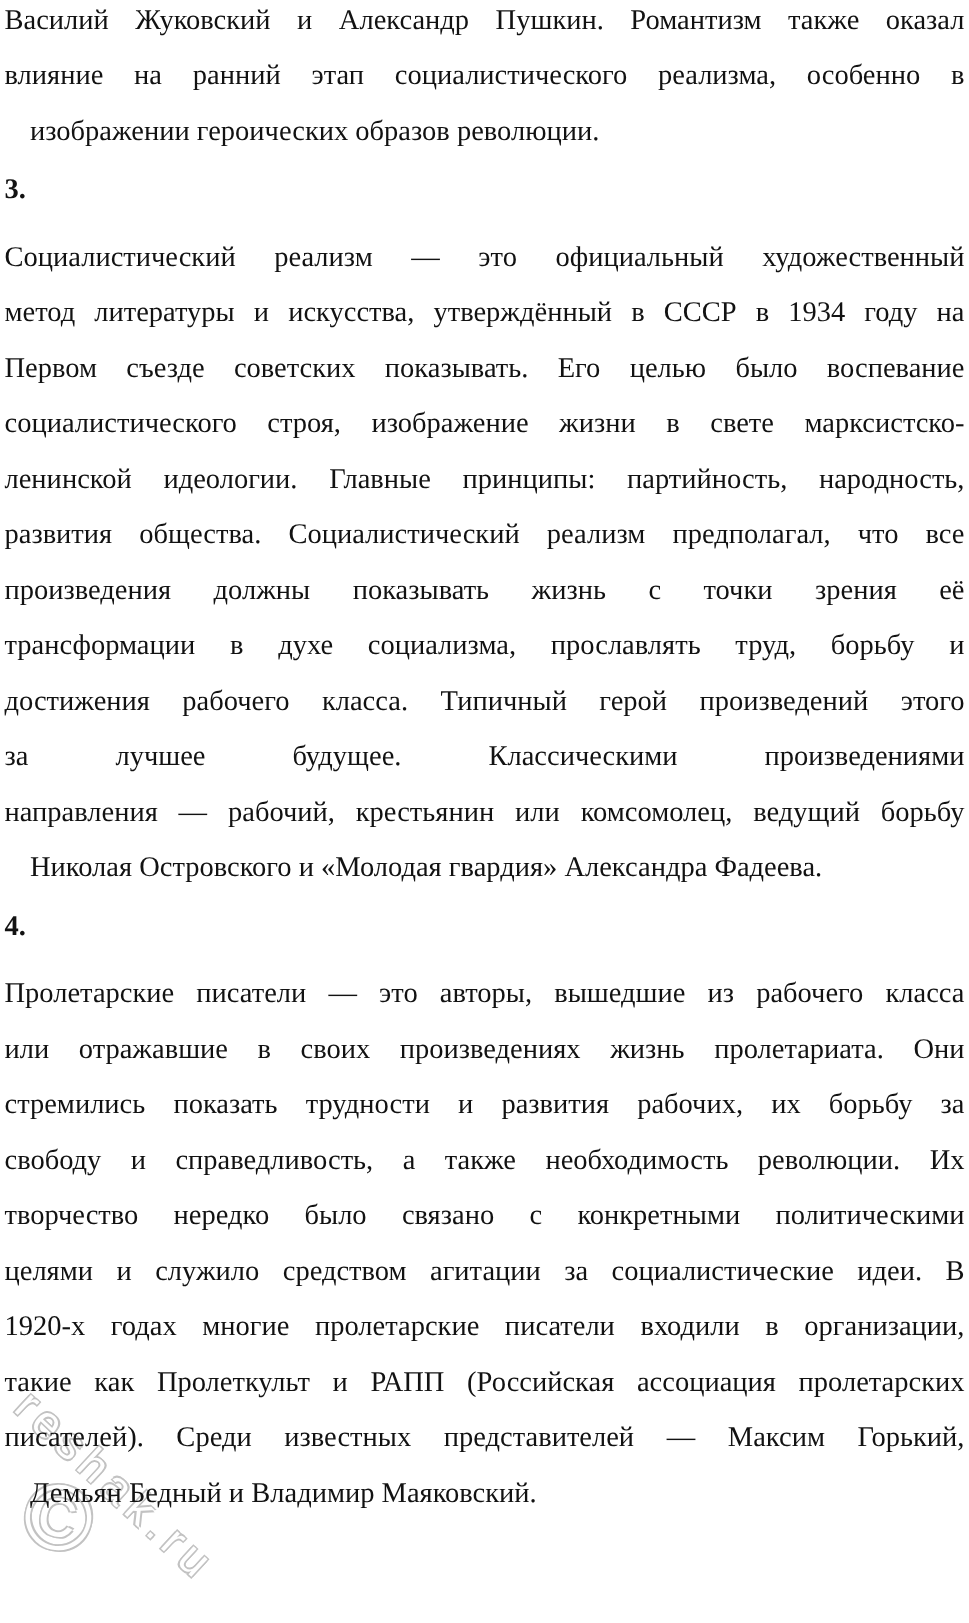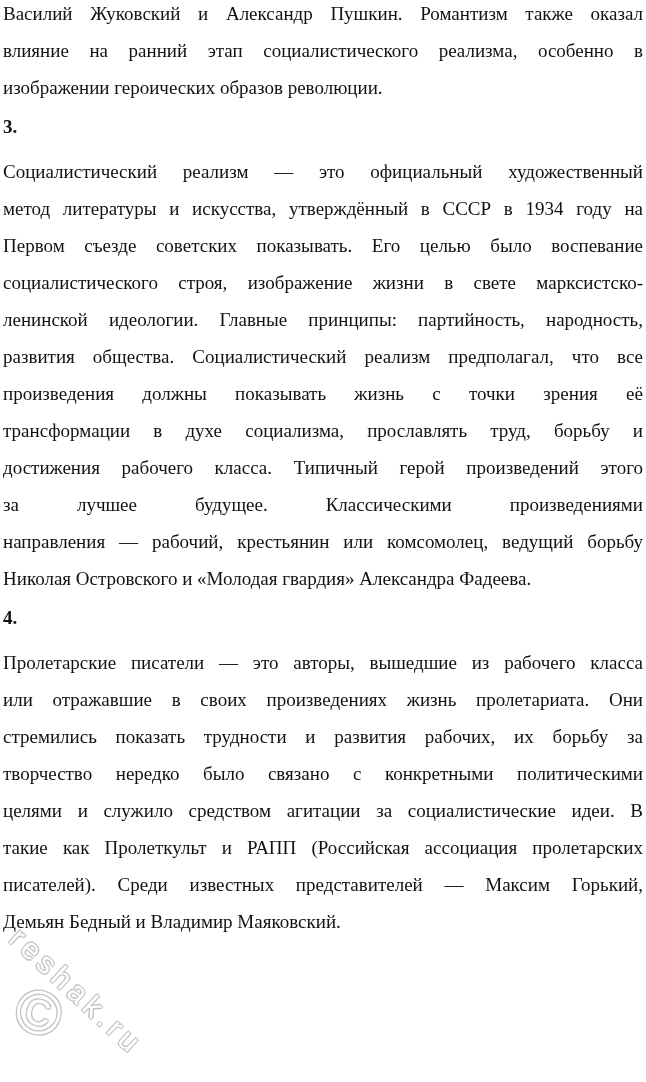--- a/index.html
+++ b/index.html
@@ -5,21 +5,21 @@
   * { margin: 0; padding: 0; box-sizing: border-box; }
   html, body { width: 646px; height: 1082px; background: #ffffff; overflow: hidden; }
   body { font-family: "Liberation Serif", "DejaVu Serif", serif; color: #121212; }
   .page { position: relative; width: 646px; height: 1082px; background: #ffffff; }
 
   .content { position: relative; z-index: 1; padding: 0 3px; margin-top: -5px;
              font-size: 19px; line-height: 37px; }
   .para { margin: 0; }
   .line { display: block; text-align: justify; text-align-last: justify;
           white-space: normal; }
-  .line.last { text-align: justify; text-align-last: left; }
+  .line.last { text-align: justify; text-align-last: left; margin-left: 17px; }
   .heading { font-weight: bold; margin: 2px 0 8px; }
   b.lead { font-weight: normal; }
 
   .wm { position: absolute; z-index: 0; color: #ffffff;
         text-shadow: -1px -1px 0 #c2c2c2, 1px -1px 0 #c2c2c2,
                      -1px 1px 0 #c2c2c2, 1px 1px 0 #c2c2c2;
         font-family: "Liberation Sans", "DejaVu Sans", sans-serif; }
   .wm-text { left: 26px; top: 926px; font-size: 30px; letter-spacing: 5px;
              transform: rotate(43deg); transform-origin: 0 0; }
   .wm-copy { left: 16px; top: 982px; font-size: 62px; transform: rotate(12deg); }
@@ -56,21 +56,23 @@
       <span class="line">направления — рабочий, крестьянин или комсомолец, ведущий борьбу</span>
       <span class="line last">Николая Островского и «Молодая гвардия» Александра Фадеева.</span>
     </p>
 
     <p class="heading">4.</p>
 
     <p class="para">
       <span class="line"><b class="lead">Пролетарские писатели</b><span> — это авторы, вышедшие из рабочего класса</span></span>
       <span class="line">или отражавшие в своих произведениях жизнь пролетариата. Они</span>
       <span class="line">стремились показать трудности и развития рабочих, их борьбу за</span>
+      <span class="line">свободу и справедливость, а также необходимость революции. Их</span>
       <span class="line">творчество нередко было связано с конкретными политическими</span>
       <span class="line">целями и служило средством агитации за социалистические идеи. В</span>
+      <span class="line">1920-х годах многие пролетарские писатели входили в организации,</span>
       <span class="line">такие как Пролеткульт и РАПП (Российская ассоциация пролетарских</span>
       <span class="line">писателей). Среди известных представителей — Максим Горький,</span>
       <span class="line last">Демьян Бедный и Владимир Маяковский.</span>
     </p>
 
   </div>
 </div>
 
 </body></html>

